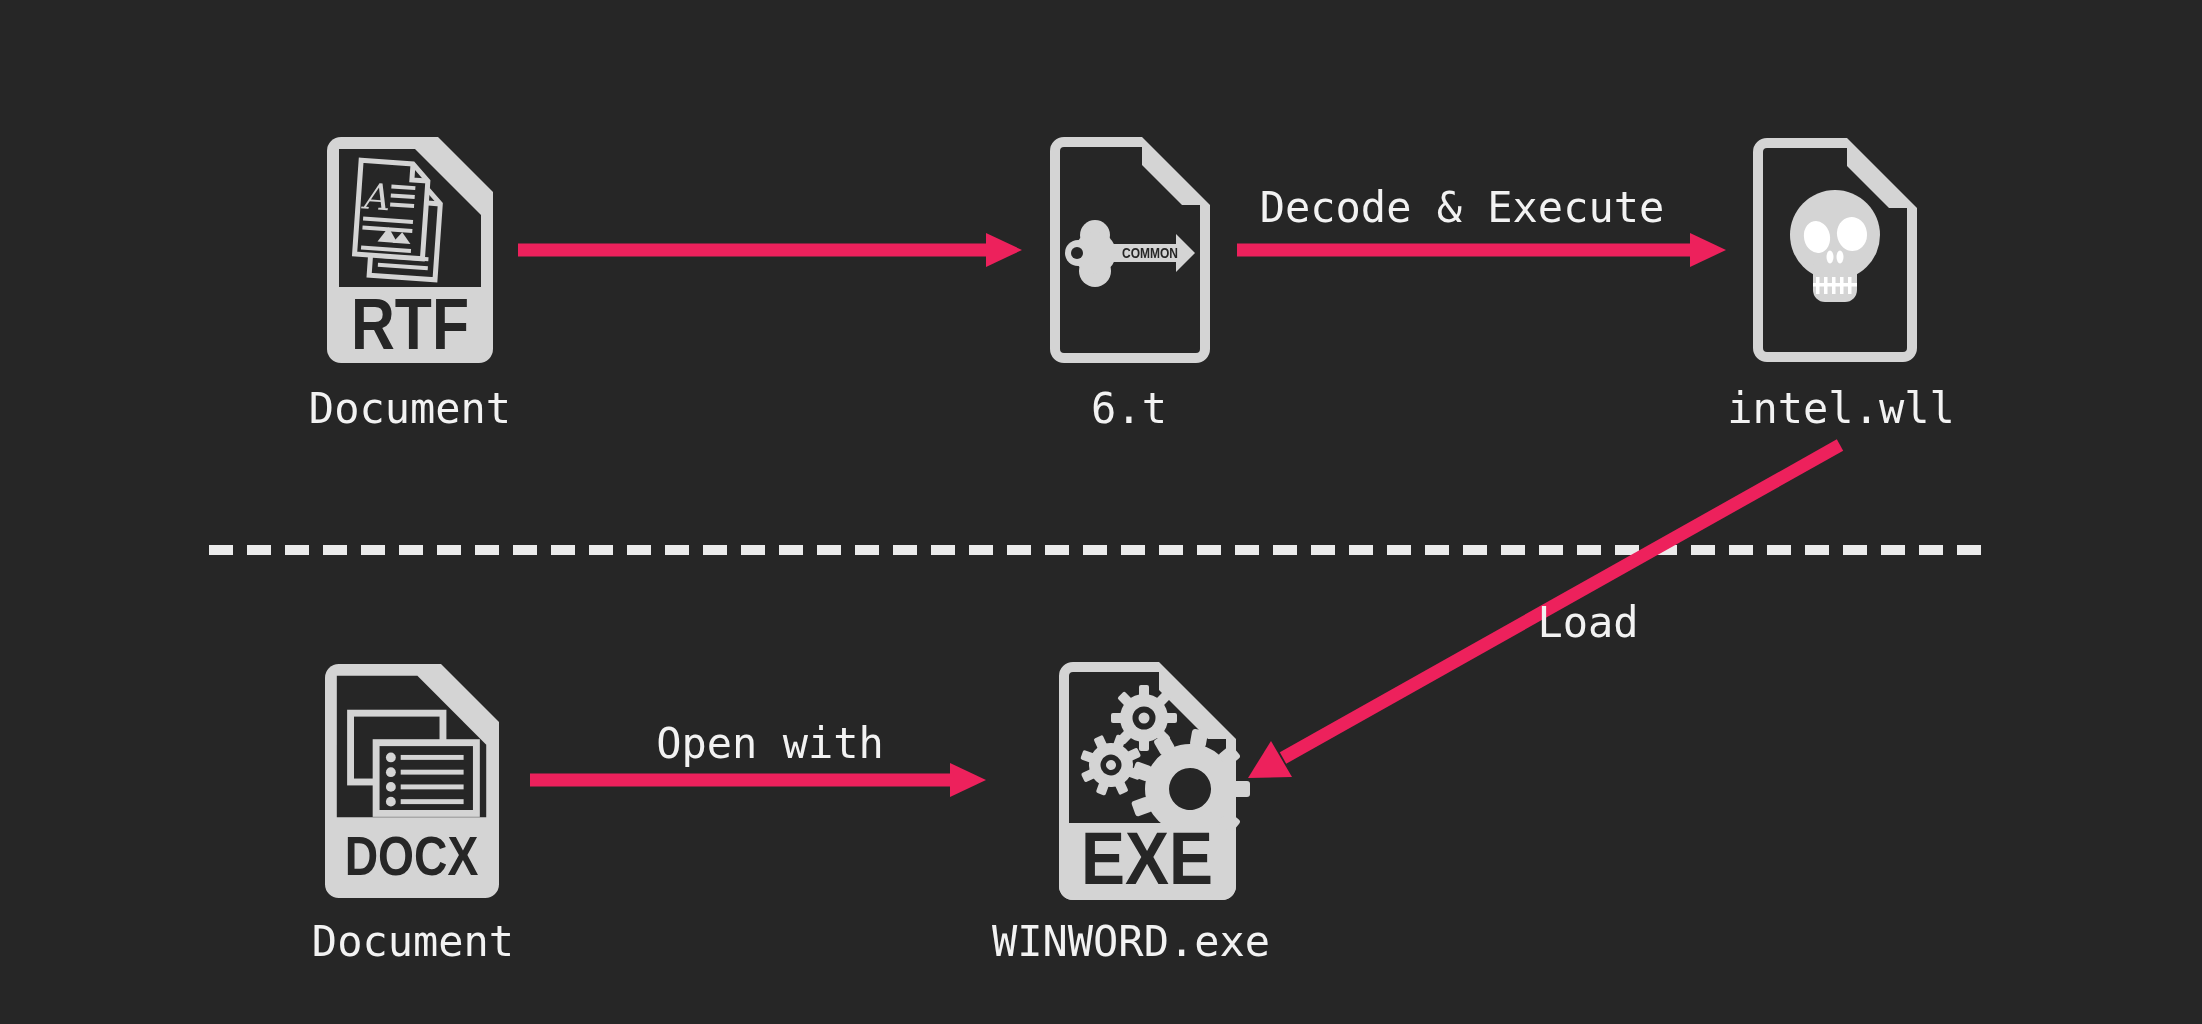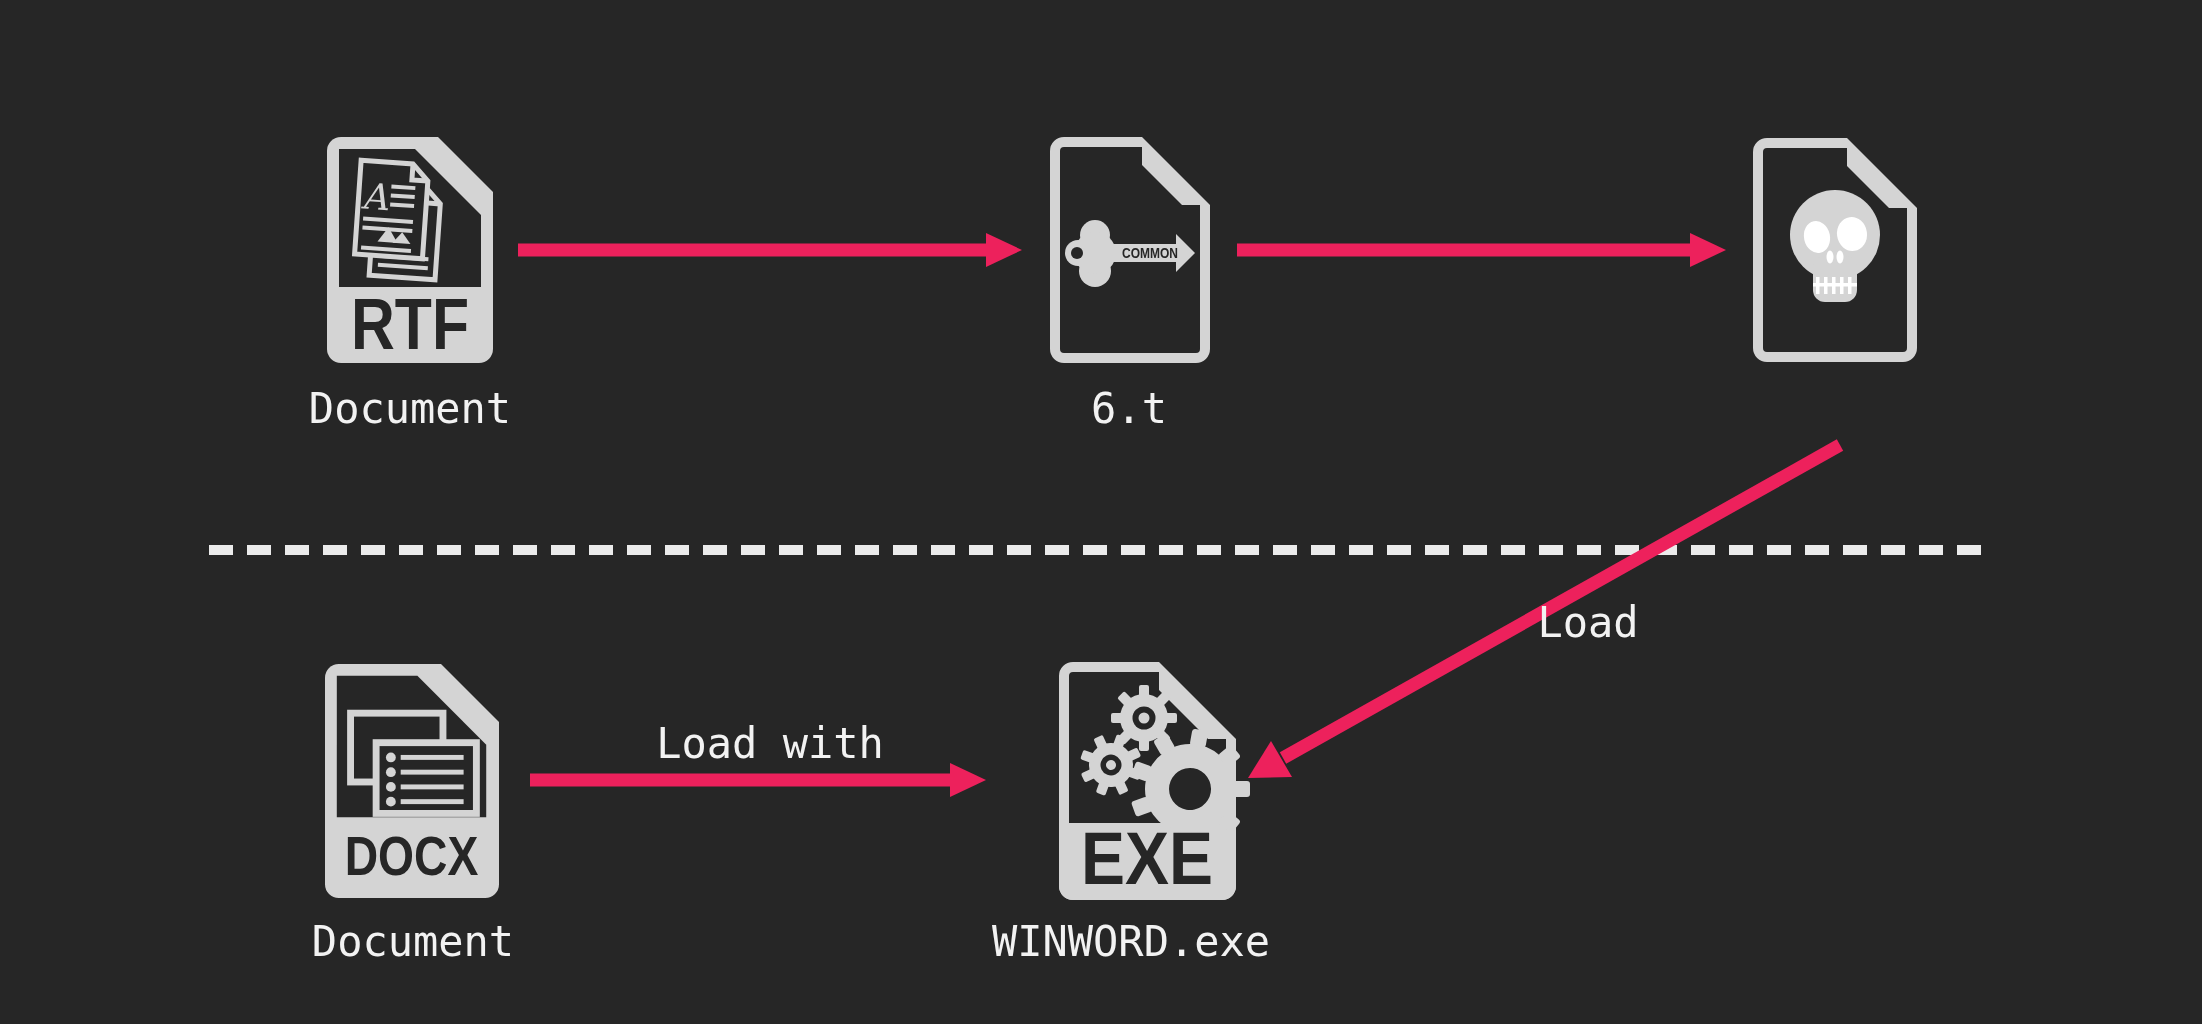--- a/index.html
+++ b/index.html
@@ -195,18 +195,20 @@
           <rect x="-8" y="-60" width="16" height="17" rx="3" transform="rotate(320)"></rect>
           <circle r="21" fill="var(--glyph_dark)"></circle>
         </g>
       </g>
       <text x="88" y="222" text-anchor="middle" font-family="Liberation Sans, sans-serif" font-weight="bold" font-size="74" textLength="132" lengthAdjust="spacingAndGlyphs" fill="var(--glyph_dark)">EXE</text>
     </svg>
   </div>
 
   <div class="label" style="left:410px;top:386px">Document</div>
   <div class="label" style="left:1129px;top:386px">6.t</div>
+  <div class="label" style="left:1462px;top:185px">Decode &amp; Execute</div>
+  <div class="label" style="left:1841px;top:386px">intel.wll</div>
   <div class="label" style="left:413px;top:919px">Document</div>
-  <div class="label" style="left:770px;top:721px">Load with</div>
+  <div class="label" style="left:770px;top:721px">Open with</div>
   <div class="label" style="left:1131px;top:919px">WINWORD.exe</div>
   <div class="label" style="left:1588px;top:600px">Load</div>
 
 </div>
 
 </body></html>

